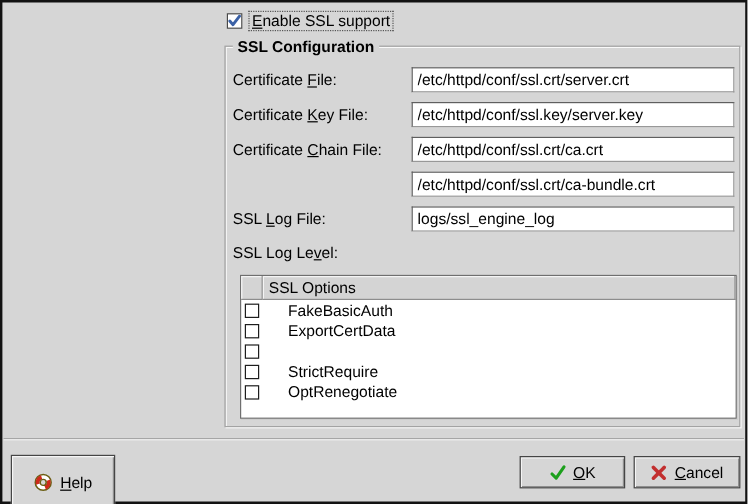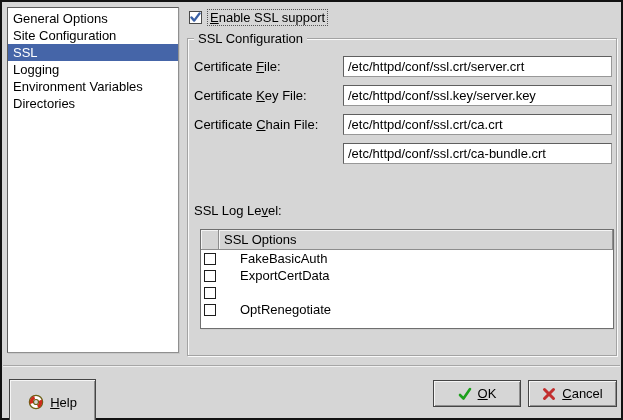--- a/index.html
+++ b/index.html
@@ -24,39 +24,39 @@
 
   
   .chk-row{position:absolute;left:189px;top:7px;height:20px;display:flex;align-items:center;gap:5px;justify-content:flex-end;}
   .cb{width:13px;height:13px;flex:0 0 13px;background:#fff;border:1px solid #494949;
       display:flex;align-items:center;justify-content:center;}
   .focus-label{border:1px dotted #555;padding:0 2px;line-height:15px;}
 
   
   .frame{position:absolute;left:187px;top:38px;width:430px;height:318px;
     border:1px solid #a3a3a3;box-shadow:inset 1px 1px 0 #fafafa,1px 1px 0 #fafafa;}
-  .legend{position:absolute;top:-8px;left:6px;background:var(--window-bg,#d6d6d6);padding:0 4px;line-height:15px;}
+  .legend{position:absolute;top:-8px;left:6px;background:var(--window-bg,#d6d6d6);padding:0 4px;line-height:15px;font-weight:bold;}
 
   .field-row{position:absolute;left:0;width:100%;height:21px;}
   .field-label{position:absolute;left:6px;line-height:21px;white-space:nowrap;}
   .entry{position:absolute;left:155px;top:0;width:269px;height:21px;
     border:1px solid;border-color:#5f5f5f #989898 #989898 #5f5f5f;background:#fff;
     font-family:"Liberation Sans",sans-serif;font-size:13px;padding:0 4px;outline:none;}
 
   .combo{position:absolute;left:155px;top:160px;width:269px;height:24px;
     background:#dadada;border:1px solid;border-color:#6a6a6a #9f9f9f #9f9f9f #6a6a6a;
     box-shadow:inset 1px 1px 0 #f0f0f0;display:flex;align-items:center;}
   .combo-text{flex:1;padding-left:6px;}
   .combo-sep{align-self:stretch;margin:3px 0;width:0;border-left:1px solid #979797;border-right:1px solid #f2f2f2;}
   .combo-arrow{width:26px;display:flex;flex-direction:column;align-items:center;gap:2px;}
   .tri{width:0;height:0;border-left:4px solid transparent;border-right:4px solid transparent;border-top:5px solid #141414;}
   .bar{width:8px;height:2px;background:#8f8f8f;}
 
   
-  .opts{position:absolute;left:12px;top:190px;width:414px;height:100px;
+  .opts{position:absolute;left:12px;top:190px;width:414px;height:120px;
     border:1px solid #6f6f6f;background:#fff;box-shadow:1px 1px 0 #cdcdcd;}
   .opts-header{display:flex;height:20px;}
   .hcell{background:#d4d4d4;border-right:1px solid #8d8d8d;border-bottom:1px solid #8d8d8d;
     box-shadow:inset 1px 1px 0 #f4f4f4;line-height:19px;}
   .hcell0{width:18px;}
   .hcell1{flex:1;padding-left:5px;}
   .opt-row{display:flex;align-items:center;height:17px;padding-left:3px;gap:24px;}
   .opt-cb{width:12px;height:12px;flex:0 0 12px;border:1px solid #1d1d1d;background:#fff;
     display:flex;align-items:center;justify-content:center;}
 
@@ -69,28 +69,20 @@
   .btn-help{left:9px;top:379px;width:87px;height:46px;}
   .btn-ok{left:433px;top:380px;width:88px;height:27px;}
   .btn-cancel{left:528px;top:380px;width:89px;height:27px;}
   svg{display:block;}
 </style>
 </head>
 <body>
 
 <div class="window">
 
-  <div class="listbox">
-    <div class="list-item">General Options</div>
-    <div class="list-item">Site Configuration</div>
-    <div class="list-item selected">SSL</div>
-    <div class="list-item">Logging</div>
-    <div class="list-item">Environment Variables</div>
-    <div class="list-item">Directories</div>
-  </div>
 
   <div class="chk-row">
     <span class="cb">
       <span style="visibility: visible;">
         <svg width="11" height="11" viewBox="0 0 11 11">
           <polyline points="1.5,5.5 4.2,8.6 9.6,1.4" fill="none" stroke="#3b61a6" stroke-width="2.4" stroke-linecap="round" stroke-linejoin="round"></polyline>
         </svg>
       </span>
     </span>
     <span class="focus-label"><u>E</u>nable SSL support</span>
@@ -107,20 +99,24 @@
       <span class="field-label">Certificate <u>K</u>ey File:</span>
       <input class="entry" type="text" value="/etc/httpd/conf/ssl.key/server.key" style="">
     </div>
     <div class="field-row" style="top:75px">
       <span class="field-label">Certificate <u>C</u>hain File:</span>
       <input class="entry" type="text" value="/etc/httpd/conf/ssl.crt/ca.crt" style="">
     </div>
     <div class="field-row" style="top:104px">
       <input class="entry" type="text" value="/etc/httpd/conf/ssl.crt/ca-bundle.crt" style="">
     </div>
+    <div class="field-row" style="top:133px">
+      <span class="field-label">SSL <u>L</u>og File:</span>
+      <input class="entry" type="text" value="logs/ssl_engine_log" style="">
+    </div>
 
     <div class="field-row" style="top:160px;height:24px">
       <span class="field-label" style="line-height:24px">SSL Log Le<u>v</u>el:</span>
     </div>
 
     <div class="opts">
       <div class="opts-header">
         <div class="hcell hcell0"></div>
         <div class="hcell hcell1">SSL Options</div>
       </div>
@@ -133,20 +129,26 @@
       <div class="opt-row">
         <span class="opt-cb">
           <span style="visibility: hidden;">✔</span>
         </span>
         <span>ExportCertData</span>
       </div>
       <div class="opt-row">
         <span class="opt-cb">
           <span style="visibility: hidden;">✔</span>
         </span>
+      </div>
+      <div class="opt-row">
+        <span class="opt-cb">
+          <span style="visibility: hidden;">✔</span>
+        </span>
+        <span>StrictRequire</span>
       </div>
       <div class="opt-row">
         <span class="opt-cb">
           <span style="visibility: hidden;">✔</span>
         </span>
         <span>OptRenegotiate</span>
       </div>
     </div>
   </div>
 

